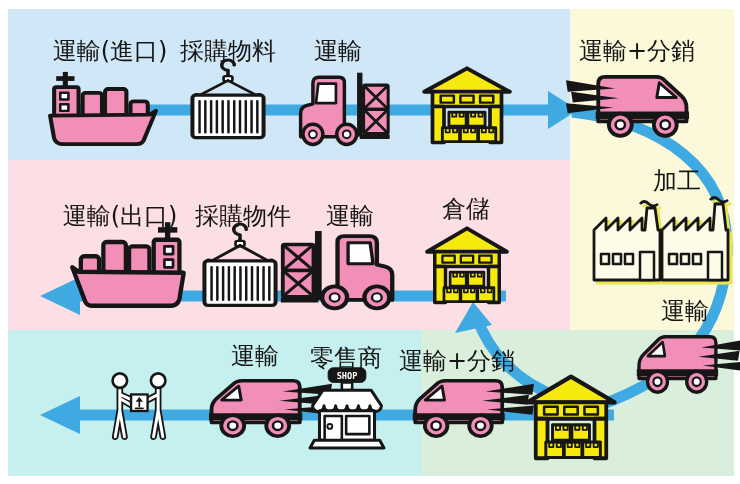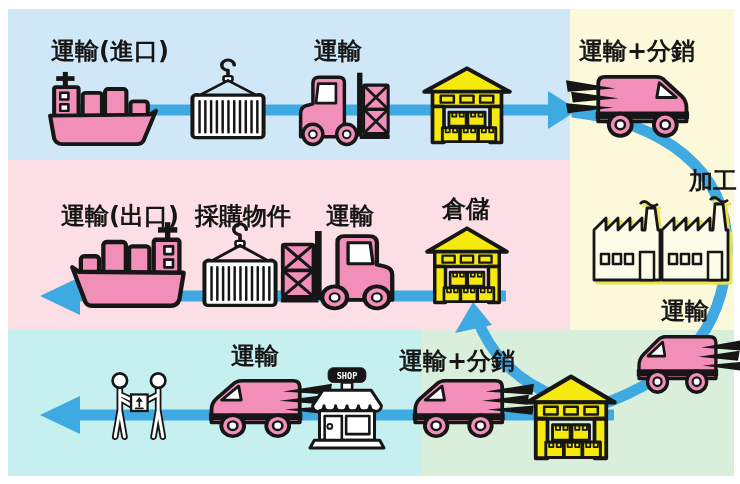--- a/index.html
+++ b/index.html
@@ -13,21 +13,21 @@
   .region-yellow{left:570px; top:9px;  width:164px; height:321px; background:#fbf9da;}
   .region-pink  {left:8px;  top:160px; width:562px; height:170px; background:#fbdfe5;}
   .region-cyan  {left:8px;  top:330px; width:414px; height:146px; background:#c6f0ef;}
   .region-green {left:422px;top:330px; width:312px; height:146px; background:#d9efdb;}
 
   #flow-arrows{position:absolute;left:0;top:0;width:740px;height:484px;}
 
   .icon{position:absolute;overflow:visible;}
   .label{
     position:absolute;transform:translateX(-50%);
-    font-size:24px;font-weight:bold;color:#161616;white-space:nowrap;
+    font-size:24px;font-weight:normal;color:#161616;white-space:nowrap;
     letter-spacing:0px;line-height:1.1;
   }
   .factory-shadow{filter:drop-shadow(3px 3px 0 #eae44f);}
 </style>
 </head>
 <body>
 
 <div id="canvas">
 
   <div class="region region-blue"></div>
@@ -263,27 +263,29 @@
       <use href="#sym-van" transform="translate(165,0) scale(-1,1)"></use>
     </svg>
   <svg class="icon" style="left:524px;top:374px;width:94px;height:86px;--wh-bg:#d9efdb" viewBox="0 0 112 100" preserveAspectRatio="none">
       <use href="#sym-warehouse"></use>
     </svg>
   <svg class="icon" style="left:622px;top:332px;width:122px;height:66px" viewBox="0 0 165 85" preserveAspectRatio="none">
       <use href="#sym-van" transform="translate(165,0) scale(-1,1)"></use>
     </svg>
 
   <span class="label" style="left:110px;top:38px">運輸(進口)</span>
+  <span class="label" style="left:228px;top:38px">採購物料</span>
   <span class="label" style="left:338px;top:38px">運輸</span>
   <span class="label" style="left:637px;top:38px">運輸+分銷</span>
 
-  <span class="label" style="left:713px;top:168px">加工</span>
+  <span class="label" style="left:677px;top:168px">加工</span>
   <span class="label" style="left:685px;top:298px">運輸</span>
 
   <span class="label" style="left:120px;top:203px">運輸(出口)</span>
   <span class="label" style="left:243px;top:203px">採購物件</span>
   <span class="label" style="left:350px;top:203px">運輸</span>
   <span class="label" style="left:466px;top:196px">倉儲</span>
 
   <span class="label" style="left:255px;top:343px">運輸</span>
+  <span class="label" style="left:346px;top:345px">零售商</span>
   <span class="label" style="left:457px;top:348px">運輸+分銷</span>
 
 </div>
 
 </body></html>

